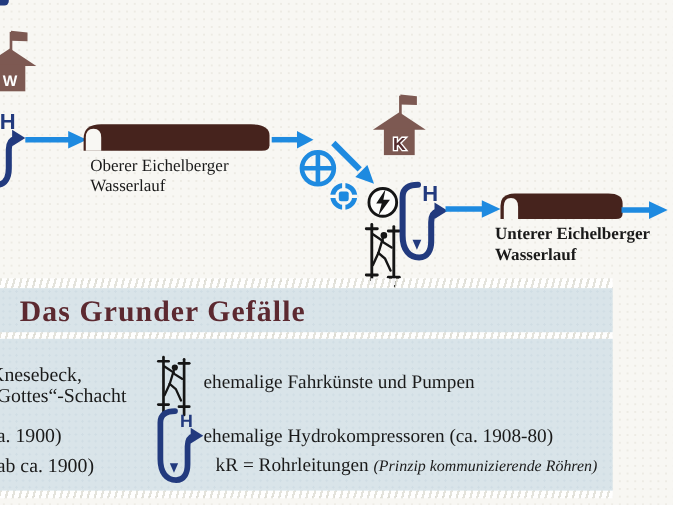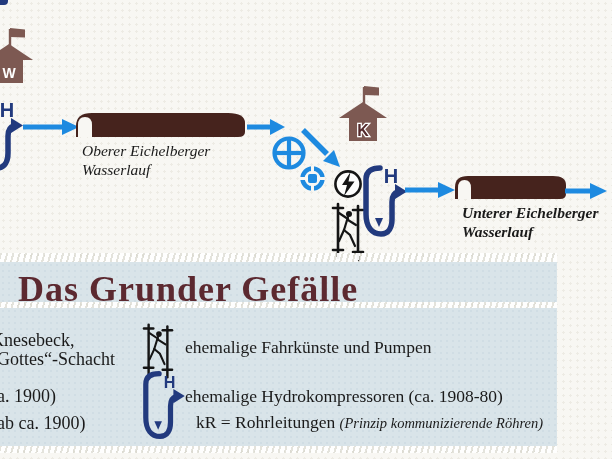--- a/index.html
+++ b/index.html
@@ -19,25 +19,25 @@
     background-image:radial-gradient(#d0dde4 1px, transparent 1.2px);
     background-size:6px 6px;
   }
   .hatch{
     position:absolute; left:0; width:557px; height:8px;
     background:repeating-linear-gradient(105deg,
       rgba(175,175,160,0.28) 0 2px, rgba(255,255,255,0.95) 2px 6px);
   }
   .title{
     position:absolute; left:18px; top:268px;
-    font-size:36px; font-weight:bold; color:#5c2930;
+    font-size:27px; font-weight:bold; color:#5c2930;
     letter-spacing:1px; white-space:nowrap;
   }
   .wlabel{
-    position:absolute; font-size:15.5px; font-style:italic;
+    position:absolute; font-size:15.5px; 
     line-height:19px; white-space:nowrap;
   }
   .frag{position:absolute; font-size:18px; white-space:nowrap;}
   .leg-text{position:absolute; font-size:17.5px; white-space:nowrap;text-align:center;}
   .leg-italic{font-style:italic; font-size:14.5px;}
   .corner-frag{
     position:absolute; left:0; top:0; width:8px; height:5px;
     background:#223a7e; border-radius:0 0 4px 0;
   }
 </style>
@@ -143,21 +143,21 @@
   <svg class="abs" style="left:404px; top:181px;" width="52" height="18" viewBox="0 0 52 18">
     <line x1="1" y1="9" x2="36" y2="9" stroke="#1e8ae0" stroke-width="5"></line>
     <polygon points="34,1 51,9 34,17" fill="#1e8ae0"></polygon>
   </svg>
 
   <svg class="abs" style="left:452px; top:175px;" width="117" height="24" viewBox="0 0 117 24">
     <path d="M3,24 L3,12 Q3,1 16,1 L101,1 Q114,1 114,10 L114,19 Q114,24 108,24 Z" fill="#46231d"></path>
     <path d="M6,24 L6,13 Q6,5 12.5,5 Q19,5 19,13 L19,24 Z" fill="#f8f7f3"></path>
   </svg>
 
-  <div class="wlabel" style="left:462px; top:203px; font-weight:bold;">
+  <div class="wlabel" style="left:450px; top:203px; font-weight:bold;">
     <div>Unterer Eichelberger</div>
     <div>Wasserlauf</div>
   </div>
 
   <svg class="abs" style="left:564px; top:182px;" width="44" height="18" viewBox="0 0 44 18">
     <line x1="1" y1="9" x2="28" y2="9" stroke="#1e8ae0" stroke-width="5"></line>
     <polygon points="26,1 43,9 26,17" fill="#1e8ae0"></polygon>
   </svg>
 
   <div class="hatch" style="top:253px; height:9px;"></div>

